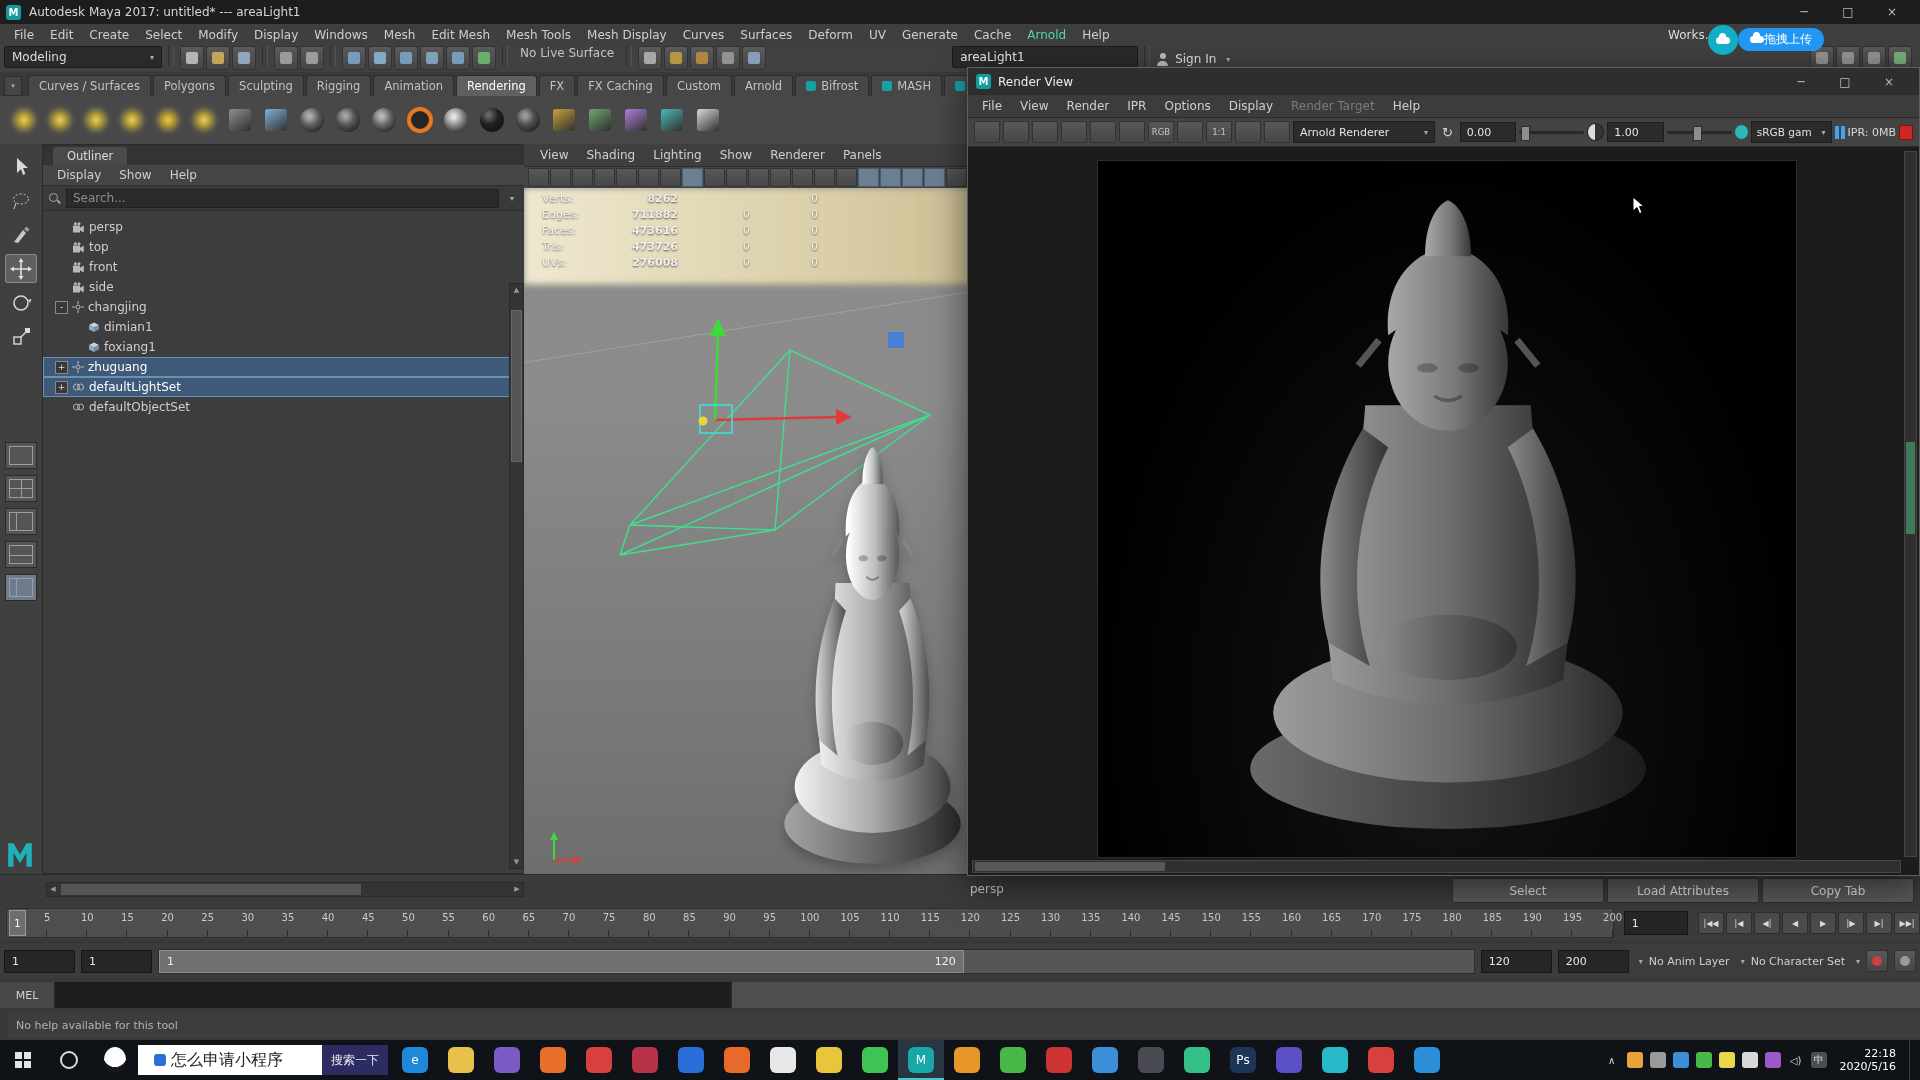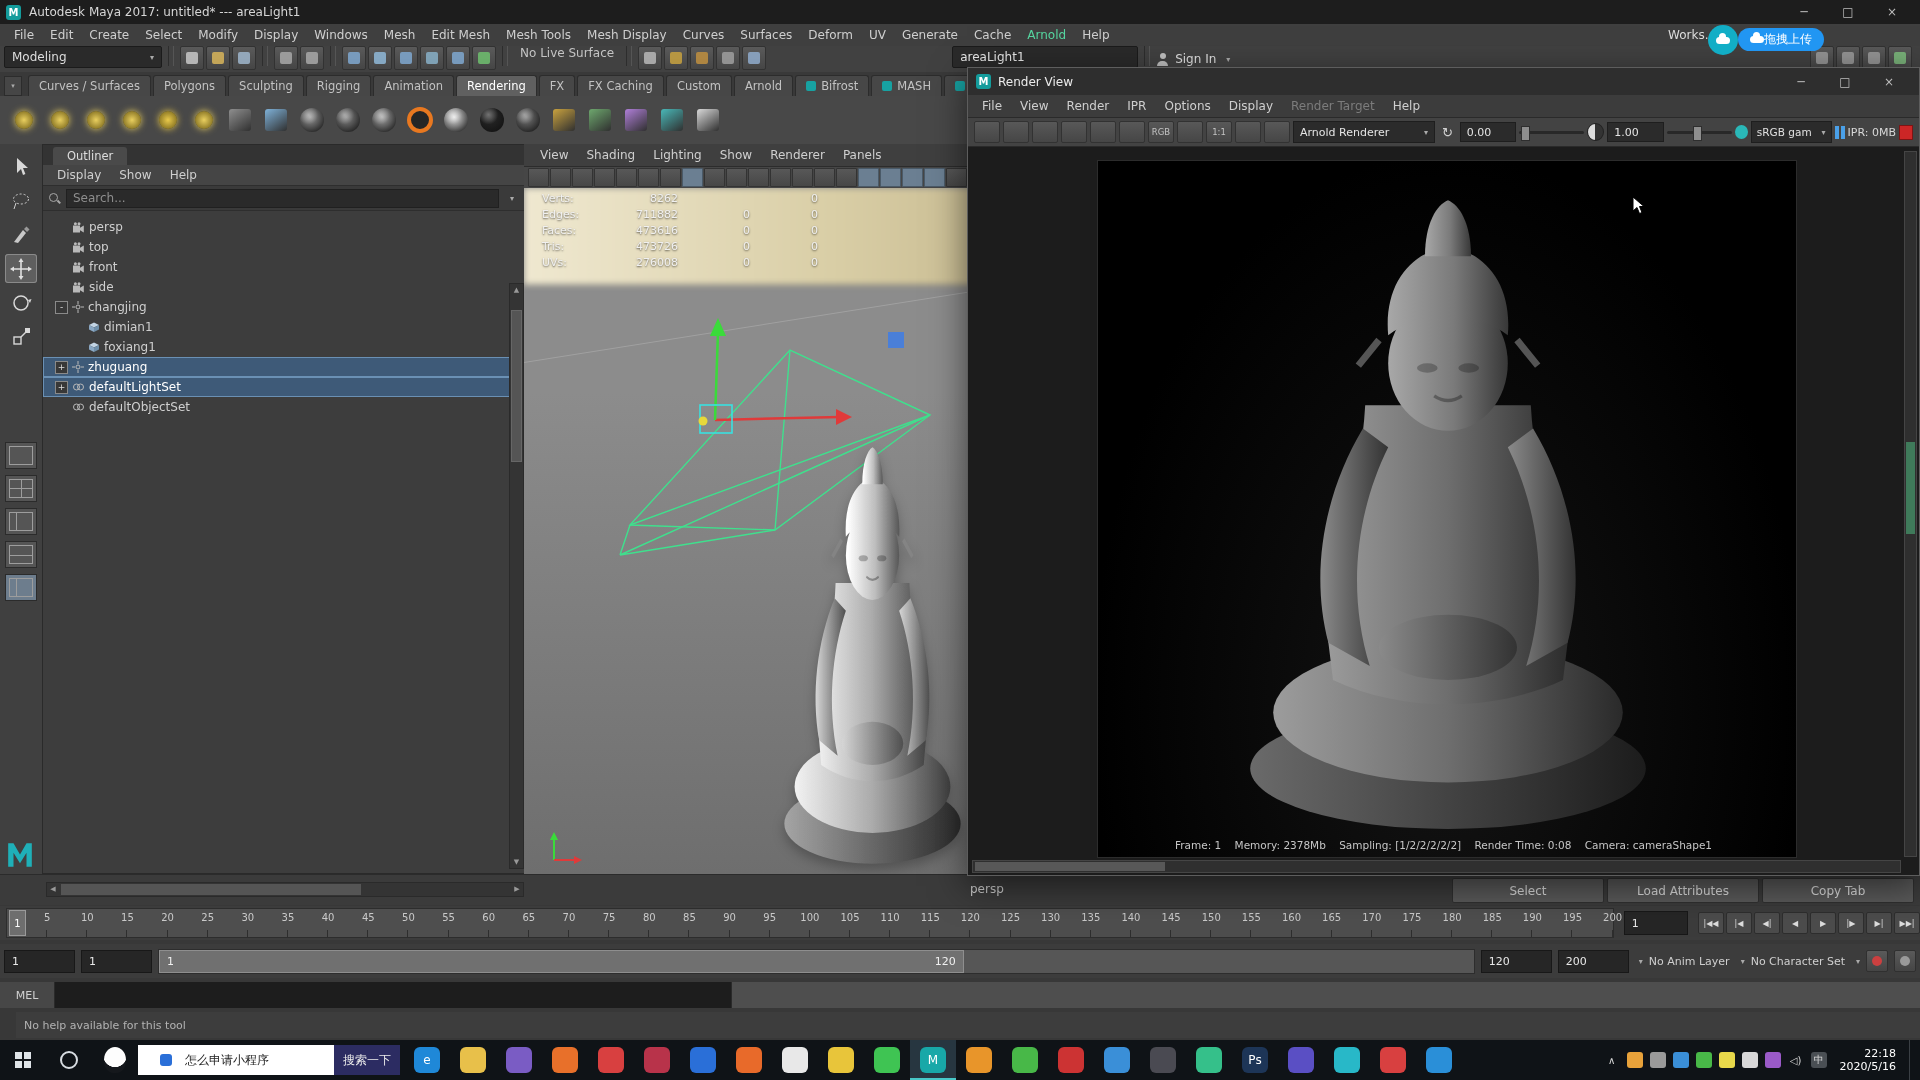--- a/index.html
+++ b/index.html
@@ -93,21 +93,21 @@
   .vp-menus{height:22px;background:#3f3f3f;display:flex;align-items:center;gap:2px;padding:0 8px;border-bottom:1px solid #2c2c2c}
   .vp-toolbar{height:21px;background:#464646;display:flex;align-items:center;gap:1px;padding:0 4px;border-bottom:1px solid #2a2a2a}
   .vp-icon{width:19px;height:17px;background:linear-gradient(#585858,#474747);border:1px solid #333;border-radius:1px}
   .vp-icon.on{background:#6b7f92;border-color:#4a5a68}
   .vp-canvas{position:absolute;left:0;top:44px;right:0;bottom:0;overflow:hidden;background:linear-gradient(#8c8c8c 30%,#6e6e6e)}
   .vp-photo{position:absolute;left:0;top:0;right:0;height:96px;background:linear-gradient(90deg,#efe8d0,#d9cea6 22%,#b5a67a 48%,#8e9557 68%,#4e5631 86%,#2f341e);filter:blur(3px);border-bottom:1px solid rgba(0,0,0,.25)}
   .vp-edge{position:absolute;left:-30px;top:128px;width:640px;height:1px;background:rgba(255,255,255,.18);transform:rotate(-9deg)}
   .hud{position:absolute;left:18px;top:2px;color:#f0f0f0;font-size:11px;text-shadow:0 1px 2px rgba(0,0,0,.6)}
   .hud-row{display:flex;height:16px;align-items:center}
   .hud-row .hl{width:50px}
-  .hud-row .h1{width:86px;text-align:right;font-weight:normal}
+  .hud-row .h1{width:86px;text-align:right;font-weight:bold}
   .hud-row .h2{width:72px;text-align:right}
   .hud-row .h3{width:68px;text-align:right}
   .axis{position:absolute;left:22px;bottom:8px}
   
   .persp-row{position:absolute;left:0;right:0;top:874px;height:30px;background:#3b3b3b;border-top:1px solid #2b2b2b}
   .ol-hscroll{position:absolute;left:46px;top:7px;width:476px;height:13px;background:#343434;border:1px solid #2a2a2a}
   .ol-hscroll i{position:absolute;top:1px;bottom:1px;left:14px;width:300px;background:#555}
   .ol-hscroll .ar{position:absolute;top:0;bottom:0;width:12px;color:#999;font-size:7px;text-align:center;line-height:12px}
   .ol-hscroll .ar.r{right:0}
   .persp-label{position:absolute;left:970px;top:7px;color:#cfcfcf}
@@ -129,21 +129,21 @@
   .range-track{position:relative;flex:1;height:23px;background:#565656;border:1px solid #2d2d2d}
   .range-thumb{position:absolute;left:0;top:0;bottom:0;width:60%;background:#707070;border:1px solid #8e8e8e;display:flex;align-items:center;justify-content:space-between;padding:0 7px;color:#f0f0f0}
   .rdd{height:21px;display:flex;align-items:center;gap:7px;color:#cfcfcf;white-space:nowrap}
   .ricon{width:20px;height:20px;border-radius:2px;background:linear-gradient(#5a5a5a,#454545);border:1px solid #303030;position:relative}
   .ricon::after{content:"";position:absolute;inset:5px;border-radius:50%;background:var(--c,#999)}
   
   .melrow{position:absolute;left:0;right:0;top:982px;height:26px;background:#3a3a3a;display:flex;align-items:stretch}
   .mel-label{width:54px;background:#474747;border-right:1px solid #2a2a2a;display:flex;align-items:center;justify-content:center;color:#d0d0d0;font-size:11px}
   .mel-input{width:676px;background:#1d1d1d;border-right:1px solid #2a2a2a}
   .mel-result{flex:1;background:#4e4e4e}
-  .helprow{position:absolute;left:16px;right:0;top:1012px;height:26px;background:#3d3d3d;display:flex;align-items:center;padding:0 8px;color:#b2b2b2;font-size:11px}
+  .helprow{position:absolute;left:8px;right:0;top:1012px;height:26px;background:#3d3d3d;display:flex;align-items:center;padding:0 8px;color:#b2b2b2;font-size:11px}
   
   .rv{position:absolute;left:967px;top:67px;width:951px;height:807px;background:#414141;border:1px solid #5d5d5d;box-shadow:0 10px 34px rgba(0,0,0,.55);display:flex;flex-direction:column;z-index:20}
   .rv-title{height:27px;background:#2e2e2e;display:flex;align-items:center;gap:7px;padding:0 8px;color:#ececec}
   .rv-menus{height:22px;background:#3c3c3c;border-bottom:1px solid #2a2a2a;display:flex;align-items:center;gap:2px;padding:0 6px}
   .rv-toolbar{height:28px;background:#434343;border-bottom:1px solid #2a2a2a;display:flex;align-items:center;gap:3px;padding:0 6px;font-size:10px}
   .rv-icon{width:24px;height:20px;background:linear-gradient(#585858,#464646);border:1px solid #323232;border-radius:2px;color:#c4c4c4;font-size:8.5px;display:flex;align-items:center;justify-content:center}
   .rv-dd{width:138px;height:20px;background:#2b2b2b;border:1px solid #1e1e1e;display:flex;align-items:center;justify-content:space-between;padding:0 6px;color:#e4e4e4;font-size:11px}
   .rv-refresh{width:20px;text-align:center;color:#cfcfcf;font-size:13px}
   .rv-num{width:46px;height:18px;background:#2b2b2b;border:1px solid #1e1e1e;display:flex;align-items:center;padding:0 6px;color:#e4e4e4;font-size:11px}
   .rv-slider{width:70px;height:3px;background:#282828;border-radius:2px;position:relative}
@@ -164,21 +164,21 @@
   .rv-vscroll i{position:absolute;left:1px;right:1px;top:290px;height:92px;background:#3f7a5a}
   
   .cursor{position:absolute;left:1632px;top:196px;z-index:40}
   
   .taskbar{position:absolute;left:0;right:0;top:1040px;height:40px;background:#0f1317;display:flex;align-items:center;color:#fff;z-index:50}
   .tb-btn{width:46px;height:40px;display:flex;align-items:center;justify-content:center}
   .winlogo{display:grid;grid-template-columns:7px 7px;grid-template-rows:7px 7px;gap:1.5px}
   .winlogo i{background:#dfe4e8}
   .tb-circle{width:14px;height:14px;border:2px solid #d8dde2;border-radius:50%}
   .tb-qq{width:22px;height:26px;border-radius:50% 50% 45% 45%;background:radial-gradient(circle at 50% 32%,#fdfdfd 55%,#15181c 58%)}
-  .tb-searchbox{width:152px;height:30px;background:#fff;color:#222;display:flex;align-items:center;gap:13px;padding:0 22px;font-size:12px;white-space:nowrap;overflow:hidden}
+  .tb-searchbox{width:152px;height:30px;background:#fff;color:#222;display:flex;align-items:center;gap:5px;padding:0 16px;font-size:16px;white-space:nowrap;overflow:hidden}
   .tb-searchbox .dot{width:12px;height:12px;border-radius:3px;background:#2a6fd8;flex:none}
   .tb-searchbtn{height:30px;padding:0 9px;background:#2c2c62;color:#ececec;display:flex;align-items:center;font-size:12px;white-space:nowrap}
   .tb-apps{display:flex;margin-left:4px}
   .tb-appicon{width:46px;height:40px;display:flex;align-items:center;justify-content:center}
   .tb-appicon.active{background:#273640;box-shadow:inset 0 -2px 0 #48c8c8}
   .tb-appicon i{width:26px;height:26px;border-radius:6px;background:var(--c,#888);display:flex;align-items:center;justify-content:center;color:#fff;font-size:12px;font-style:normal}
   .tray{margin-left:auto;display:flex;align-items:center;gap:7px;padding-right:4px}
   .tray-ic{width:16px;height:16px;border-radius:3px;background:var(--c,transparent);color:#d8d8d8;font-size:10px;display:flex;align-items:center;justify-content:center}
   .tb-time{display:flex;flex-direction:column;align-items:flex-end;justify-content:center;font-size:11px;line-height:13px;padding:0 6px}
   .tb-desktop{width:6px;height:40px;border-left:1px solid #3a3f44}
@@ -1049,21 +1049,20 @@
         </span>
       <span class="rv-ipr">IPR: 0MB</span>
       <span class="rv-stop"></span>
     </div>
     <div class="rv-canvas">
       <div class="rv-img">
         <svg style="position:absolute;left:120px;top:30px" width="460" height="652" viewBox="0 0 200 280" preserveAspectRatio="none">
           <use href="#buddha"></use>
         </svg>
       </div>
-      <div class="rv-status" style="bottom:24px">Frame: 1    Memory: 2378Mb    Sampling: [1/2/2/2/2/2]    Render Time: 0:08    Camera: cameraShape1</div>
       <div class="rv-hscroll">
           <i></i>
         </div>
       <div class="rv-vscroll">
           <i></i>
         </div>
     </div>
   </div>
 
   <div class="upload-badge">

